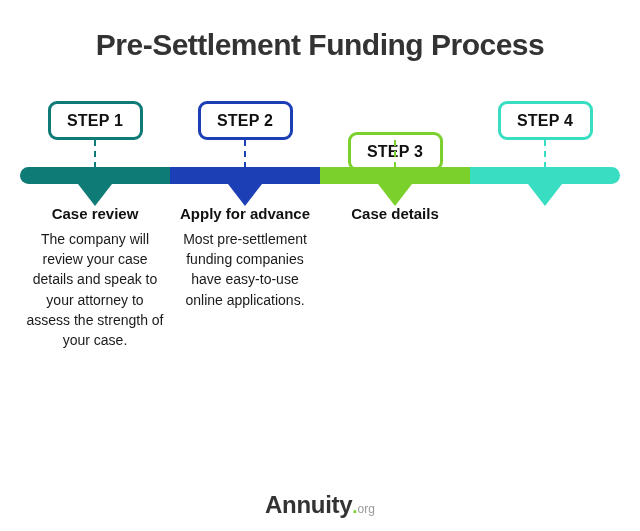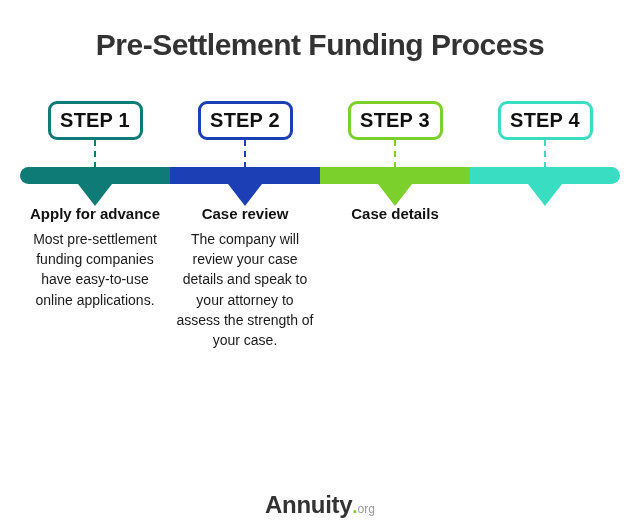--- a/index.html
+++ b/index.html
@@ -56,21 +56,21 @@
   .badge {
     box-sizing: border-box;
     width: 95px;
     height: 39px;
     background: #ffffff;
     border: 3px solid #0f7b77;
     border-radius: 9px;
     display: flex;
     align-items: center;
     justify-content: center;
-    font-size: 20px;
+    font-size: 16px;
     font-weight: bold;
     color: #111111;
     letter-spacing: 0.2px;
   }
 
   
   .connectors {
     position: absolute;
     top: 140px;
     left: 20px;
@@ -186,21 +186,21 @@
   <div class="title">Pre-Settlement Funding Process</div>
 
   <div class="badges">
     <div class="badge-cell">
       <div class="badge" style="border-color: rgb(15, 123, 119);">STEP 1</div>
     </div>
     <div class="badge-cell">
       <div class="badge" style="border-color: rgb(28, 63, 181);">STEP 2</div>
     </div>
     <div class="badge-cell">
-      <div class="badge" style="border-color: rgb(123, 208, 44);">STEP 3</div>
+      <div class="badge" style="border-color: rgb(123, 208, 44); margin-top: 31px;">STEP 3</div>
     </div>
     <div class="badge-cell">
       <div class="badge" style="border-color: rgb(56, 221, 194);">STEP 4</div>
     </div>
   </div>
 
   <div class="connectors">
     <div class="conn-cell">
       <div class="conn-line" style="border-left-color: rgb(15, 123, 119);"></div>
     </div>
@@ -225,28 +225,28 @@
     <div class="seg" style="background: rgb(123, 208, 44);">
       <div class="pointer" style="border-top-color: rgb(123, 208, 44);"></div>
     </div>
     <div class="seg last" style="background: rgb(56, 221, 194);">
       <div class="pointer" style="border-top-color: rgb(56, 221, 194);"></div>
     </div>
   </div>
 
   <div class="columns">
     <div class="col">
+      <p class="col-heading">Case review</p>
+      <p class="col-body">The company will review your case details and speak to your attorney to assess the strength of your case.</p>
+    </div>
+    <div class="col">
       <p class="col-heading">Apply for advance</p>
       <p class="col-body">Most pre-settlement funding companies have easy-to-use online applications.</p>
     </div>
     <div class="col">
-      <p class="col-heading">Case review</p>
-      <p class="col-body">The company will review your case details and speak to your attorney to assess the strength of your case.</p>
-    </div>
-    <div class="col">
       <p class="col-heading">Case details</p>
     </div>
   </div>
 
   <div class="footer-logo">
     <span class="logo-main">Annuity</span><span class="logo-dot">.</span><span class="logo-tld">org</span>
   </div>
 
 </div>
 

